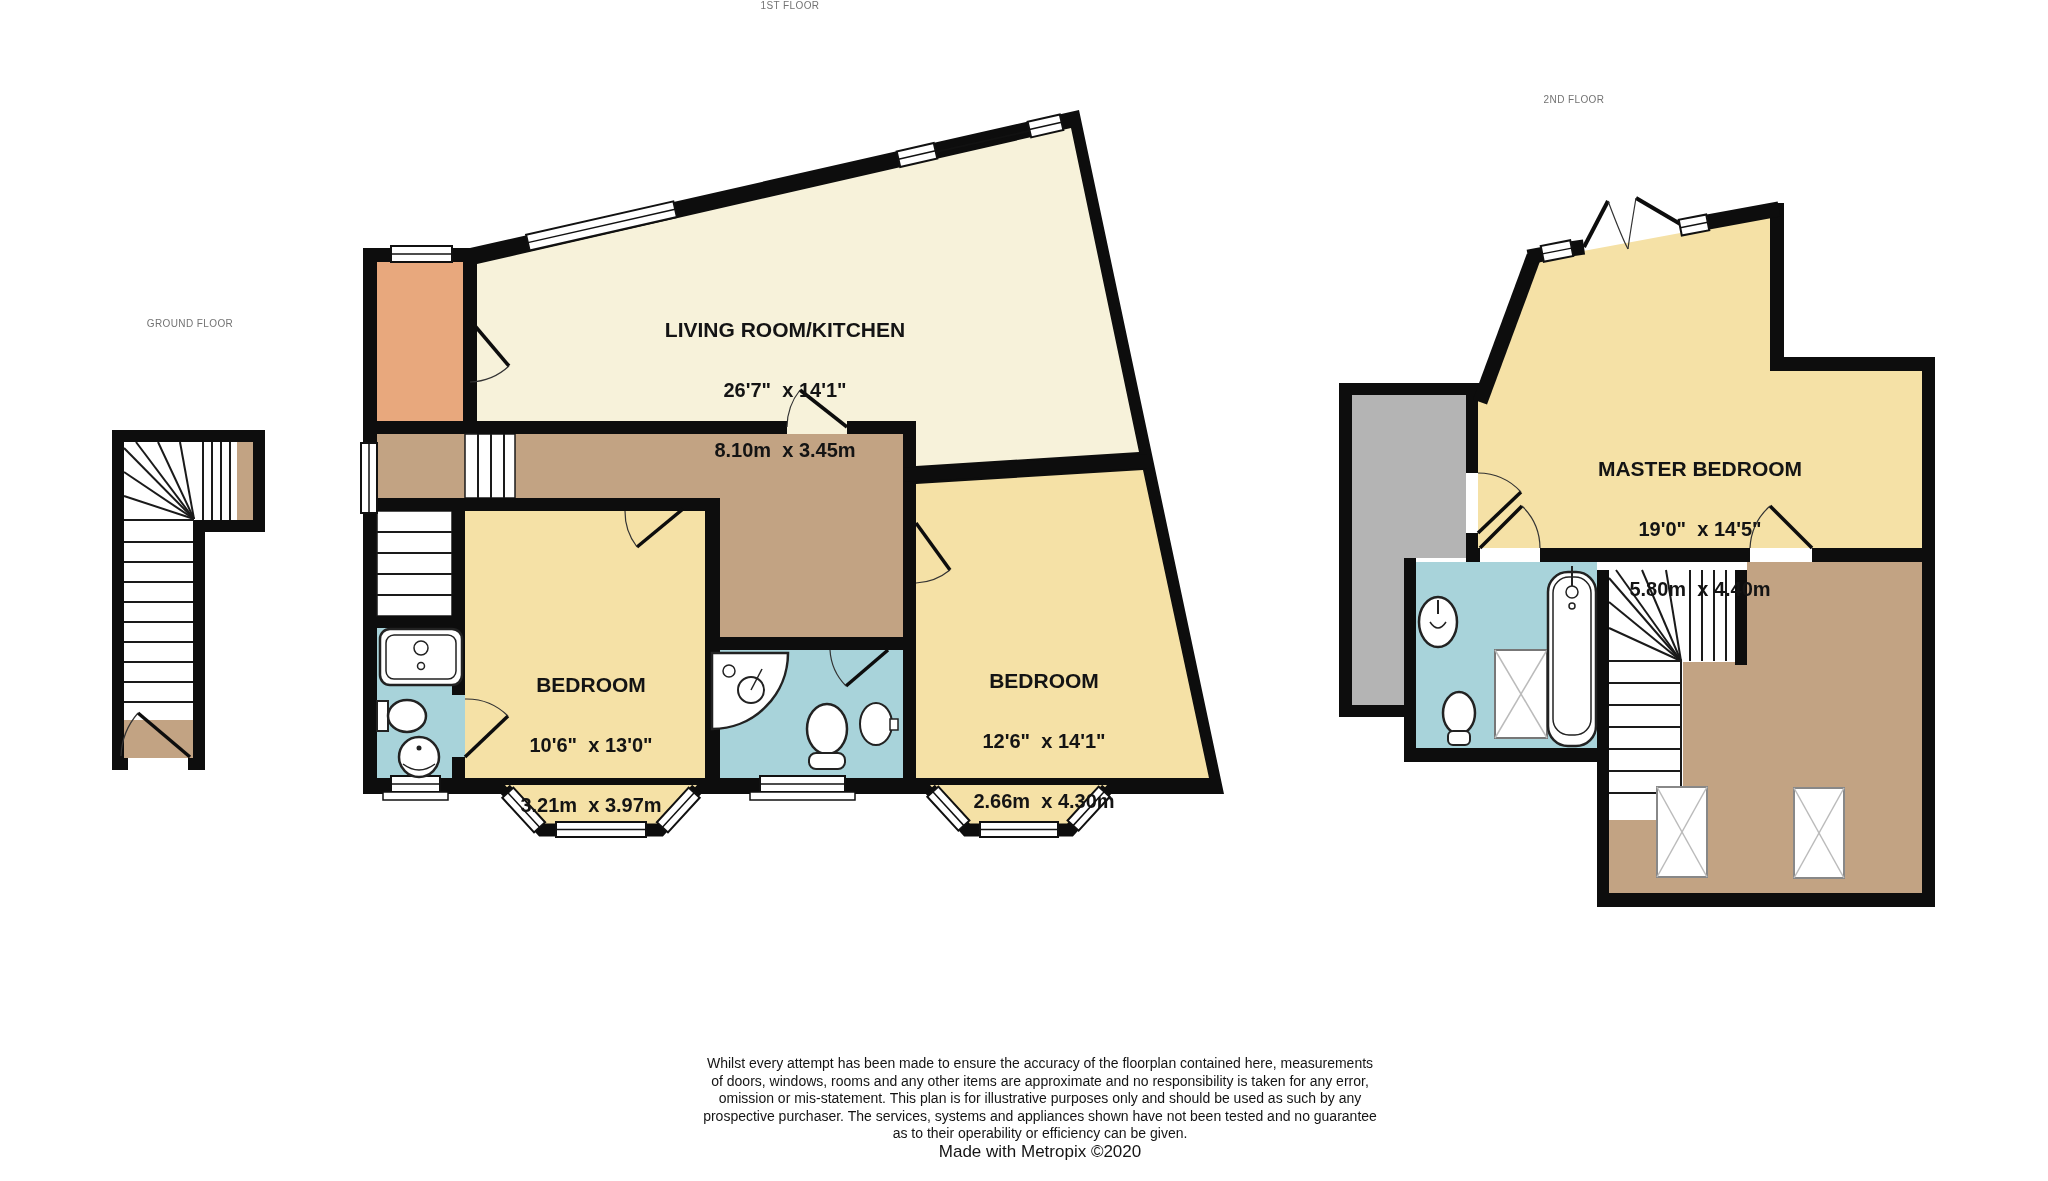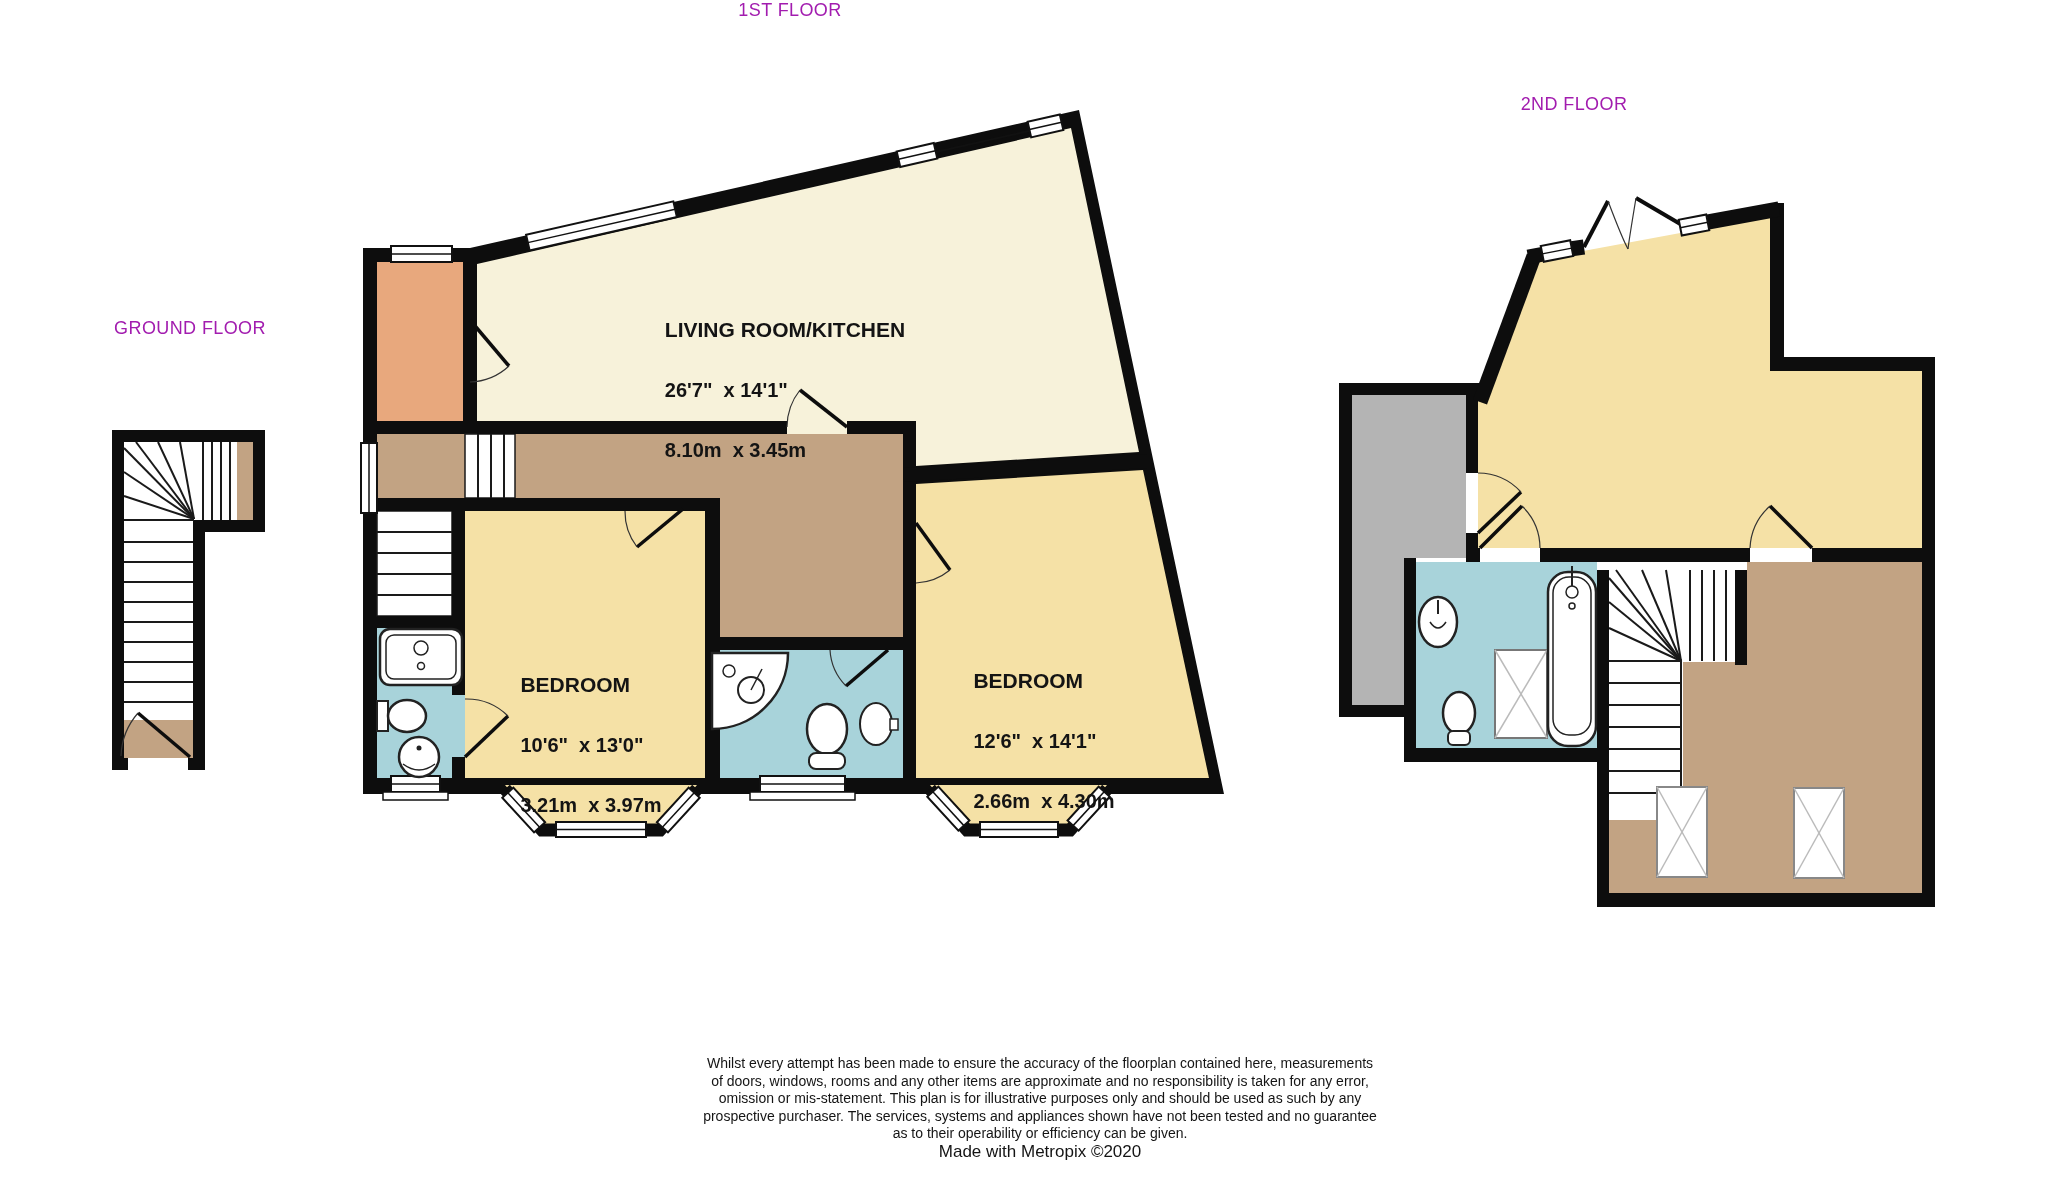--- a/index.html
+++ b/index.html
@@ -1,21 +1,21 @@
 <!DOCTYPE html>
 <html><head>
 <meta charset="utf-8">
 <style>
   html,body{margin:0;padding:0;background:#ffffff;}
   #stage{position:relative;width:2048px;height:1181px;background:#ffffff;overflow:hidden;
          font-family:"Liberation Sans",sans-serif;}
   #plan-svg{position:absolute;left:0;top:0;}
-  .floor-label{position:absolute;transform:translateX(-50%);font-size:18px;color:#a21caf;
+  .floor-label{position:absolute;transform:translateX(-50%);font-size:10px;color:#737373;
                letter-spacing:.4px;white-space:pre;}
-  .room-label{position:absolute;transform:translateX(-50%);color:#141414;
+  .room-label{position:absolute;transform:translateX(-50%);text-align:center;color:#141414;
               font-weight:bold;white-space:pre;}
   .room-label .name{font-size:21px;line-height:25px;}
   .room-label .dims{font-size:20px;line-height:24px;}
   #footer{position:absolute;left:1040px;top:1042px;transform:translateX(-50%);
           text-align:center;width:1100px;}
   #total-area{font-size:25px;color:#4d4d4d;line-height:26px;}
   #disclaimer{margin-top:13px;font-size:14px;line-height:17.5px;color:#141414;white-space:pre-line;}
   #credit{font-size:17px;line-height:18px;color:#141414;}
 </style>
 </head>
@@ -330,20 +330,25 @@
   <div class="room-label" style="left:591px;top:636px">
     <div class="name">BEDROOM</div>
     <div class="dims">10'6"  x 13'0"</div>
     <div class="dims">3.21m  x 3.97m</div>
   </div>
   <div class="room-label" style="left:1044px;top:632px">
     <div class="name">BEDROOM</div>
     <div class="dims">12'6"  x 14'1"</div>
     <div class="dims">2.66m  x 4.30m</div>
   </div>
+  <div class="room-label" style="left:1700px;top:420px">
+    <div class="name">MASTER BEDROOM</div>
+    <div class="dims">19'0"  x 14'5"</div>
+    <div class="dims">5.80m  x 4.40m</div>
+  </div>
 
   <div id="footer">
     <div id="disclaimer">Whilst every attempt has been made to ensure the accuracy of the floorplan contained here, measurements
 of doors, windows, rooms and any other items are approximate and no responsibility is taken for any error,
 omission or mis-statement. This plan is for illustrative purposes only and should be used as such by any
 prospective purchaser. The services, systems and appliances shown have not been tested and no guarantee
 as to their operability or efficiency can be given.</div>
     <div id="credit">Made with Metropix ©2020</div>
   </div>
 

